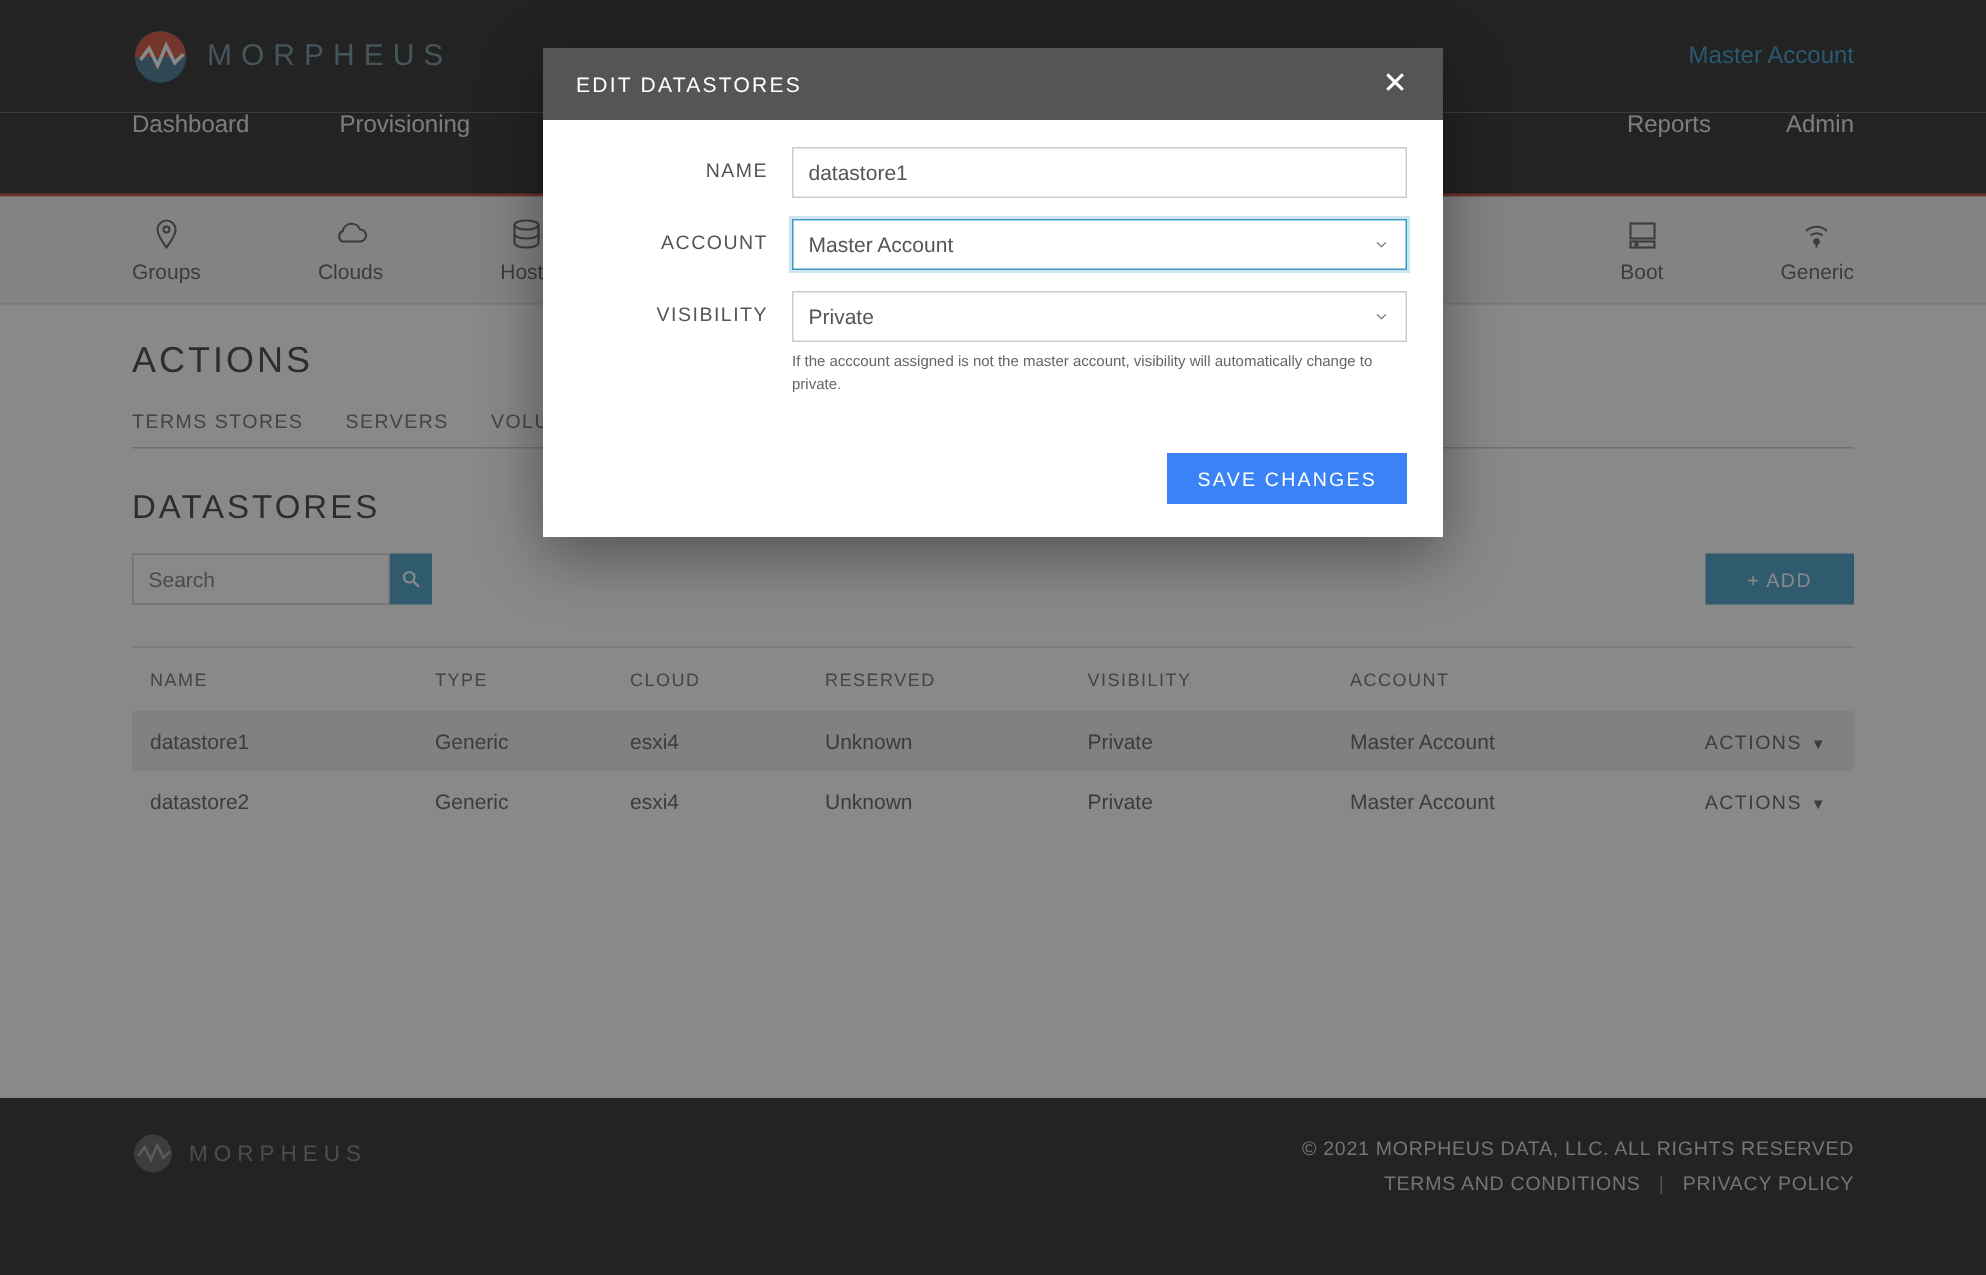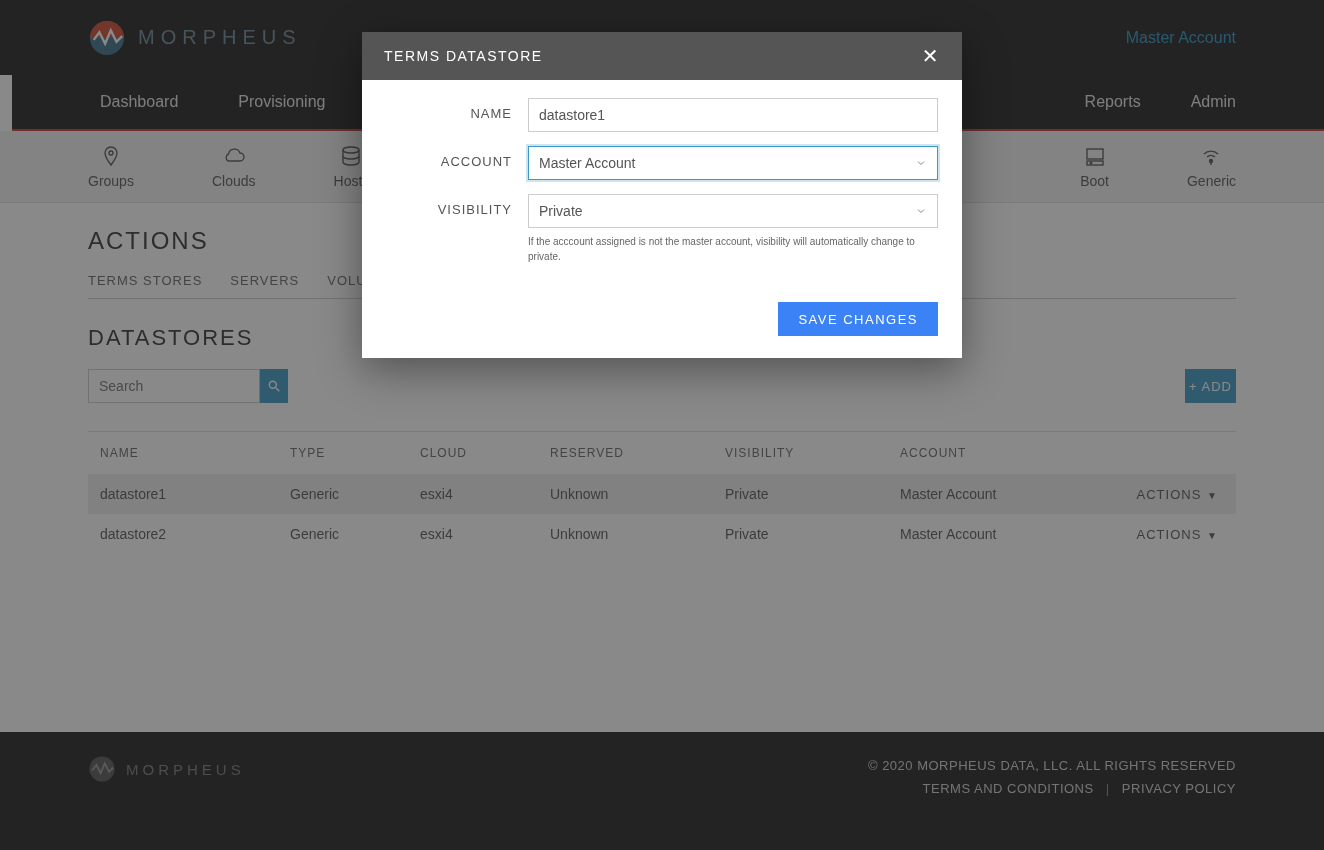--- a/index.html
+++ b/index.html
@@ -6,38 +6,38 @@
 body { background:#fff; width:1324px; height:850px; position:relative; overflow:hidden; }
 
 
 .topbar { background:#1d1d1d; height:75px; display:flex; align-items:center; padding:0 88px; justify-content:space-between; }
 .logo-wrap { display:flex; align-items:center; gap:12px; }
 .logo-mark { width:38px; height:38px; }
 .logo-text { color:#6b8a9a; font-size:20px; letter-spacing:6px; font-weight:400; }
 .account-link { color:#2a96c7; font-size:16px; }
 
 
-.mainnav { background:#1d1d1d; height:56px; display:flex; align-items:center; padding:0 88px; gap:60px; border-bottom:2px solid #cc3b2d;margin-left:12px; }
+.mainnav { background:#1d1d1d; height:56px; display:flex; padding:0 88px; gap:60px; border-bottom:2px solid #cc3b2d; }
 .mainnav-item { color:#e5e5e5; font-size:16px; }
 
 
 .subnav { background:#f2f2f2; height:72px; display:flex; align-items:center; padding:0 88px; gap:78px; border-bottom:1px solid #ddd; }
 .subnav-item { display:flex; flex-direction:column; align-items:center; gap:4px; color:#555; font-size:14px;justify-content:center; }
 .subnav-icon { width:24px; height:24px; }
 
 
 .page { padding:24px 88px 0 88px; }
 .page-title { font-size:24px; letter-spacing:2px; color:#333; font-weight:400; margin-bottom:18px; }
 .tabs { display:flex; gap:28px; border-bottom:1px solid #ccc; font-size:13px; letter-spacing:1px; color:#666; padding-bottom:10px;}
 .section-title { font-size:22px; letter-spacing:2px; color:#333; margin:26px 0 18px 0; font-weight:400;}
 .search-row { display:flex; justify-content:space-between; align-items:center; }
 .search-box { display:flex; }
 .search-input { width:172px; height:34px; border:1px solid #ccc; padding:0 10px; font-size:14px; color:#888; background:#fff;}
 .search-btn { width:28px; height:34px; background:#3b99c4; border:none; display:flex; align-items:center; justify-content:center;}
-.add-btn { background:#3b99c4; color:#fff; border:none; height:34px; padding:0 4px; font-size:13px; letter-spacing:1px;}
+.add-btn { background:#3b99c4; color:#fff; border:none; height:34px; padding:0 28px; font-size:13px; letter-spacing:1px;}
 
 .table-wrap { margin-top:28px; border-top:1px solid #ddd;}
 .thead { display:flex; padding:14px 12px; font-size:12px; letter-spacing:1px; color:#666;}
 .trow { display:flex; padding:12px 12px; font-size:14px; color:#555; align-items:center;}
 .trow.alt { background:#ededed; }
 .col-name{width:190px}.col-type{width:130px}.col-cloud{width:130px}.col-cap{width:175px}.col-vis{width:175px}.col-acct{width:200px}.col-act{flex:1;text-align:right;padding-right:6px;font-size:13px;letter-spacing:1px;color:#555}
 .caret{font-size:10px;margin-left:2px}
 
 
 .footer { position:absolute; bottom:0; left:0; right:0; background:#1d1d1d; height:118px; padding:22px 88px 0 88px; display:flex; justify-content:space-between; color:#d0d0d0;}
@@ -186,34 +186,34 @@
 
 <div class="footer">
   <div class="footer-logo-wrap">
     <svg width="28" height="28" viewBox="0 0 40 40">
       <circle cx="20" cy="20" r="18" fill="#555"></circle>
       <polyline points="6,22 12,14 18,26 24,12 30,24 36,18" stroke="#999" stroke-width="2.5" fill="none"></polyline>
     </svg>
     <span class="footer-logo-text">MORPHEUS</span>
   </div>
   <div class="footer-right">
-    <div>© 2020 MORPHEUS DATA, LLC. ALL RIGHTS RESERVED</div>
+    <div>© 2021 MORPHEUS DATA, LLC. ALL RIGHTS RESERVED</div>
     <div>
       <a>TERMS AND CONDITIONS</a>
       <span class="footer-sep">|</span>
       <a>PRIVACY POLICY</a>
     </div>
   </div>
 </div>
 
 <div class="overlay"></div>
 
 <div class="modal">
   <div class="modal-header">
-    <span>TERMS DATASTORE</span>
+    <span>EDIT DATASTORES</span>
     <span class="modal-close">✕</span>
   </div>
   <div class="modal-body">
     <div class="form-row">
       <div class="form-label">NAME</div>
       <div class="form-control-wrap">
         <input class="form-input" value="datastore1" style="">
       </div>
     </div>
     <div class="form-row">

